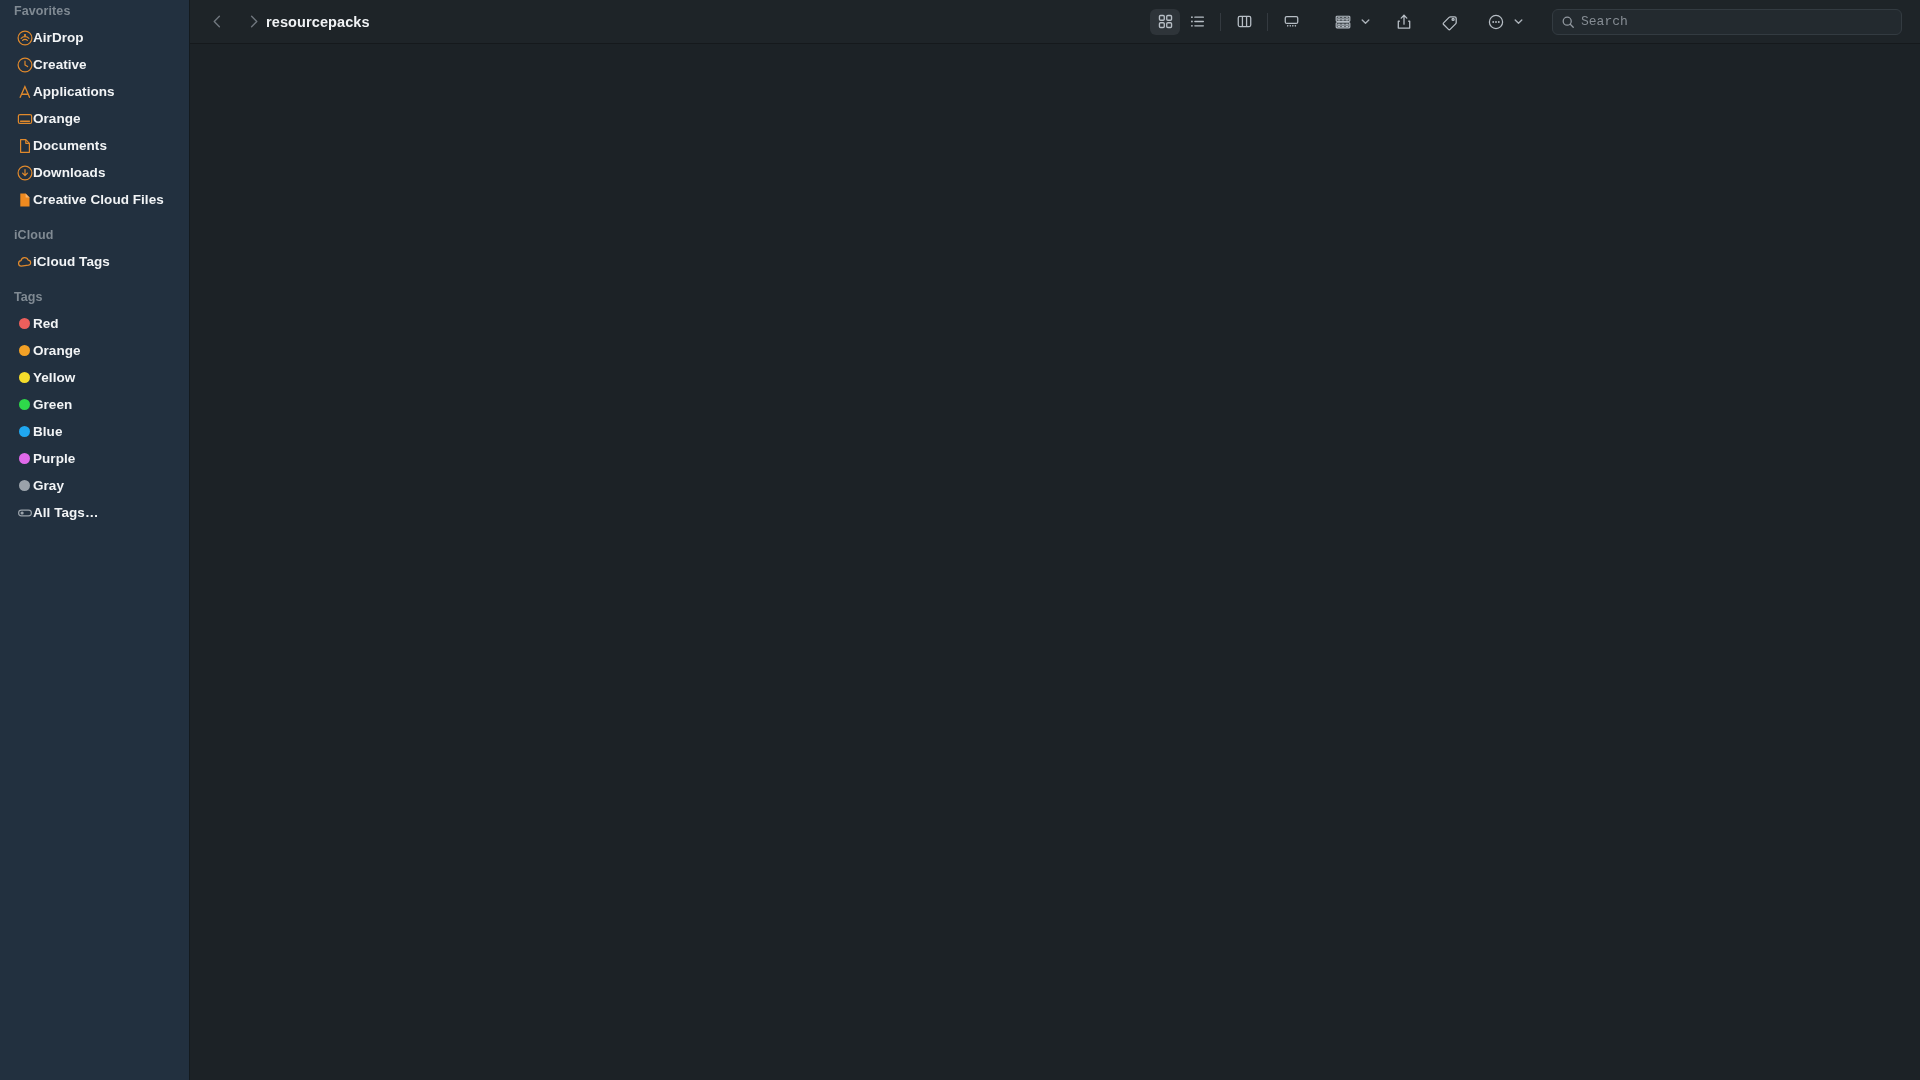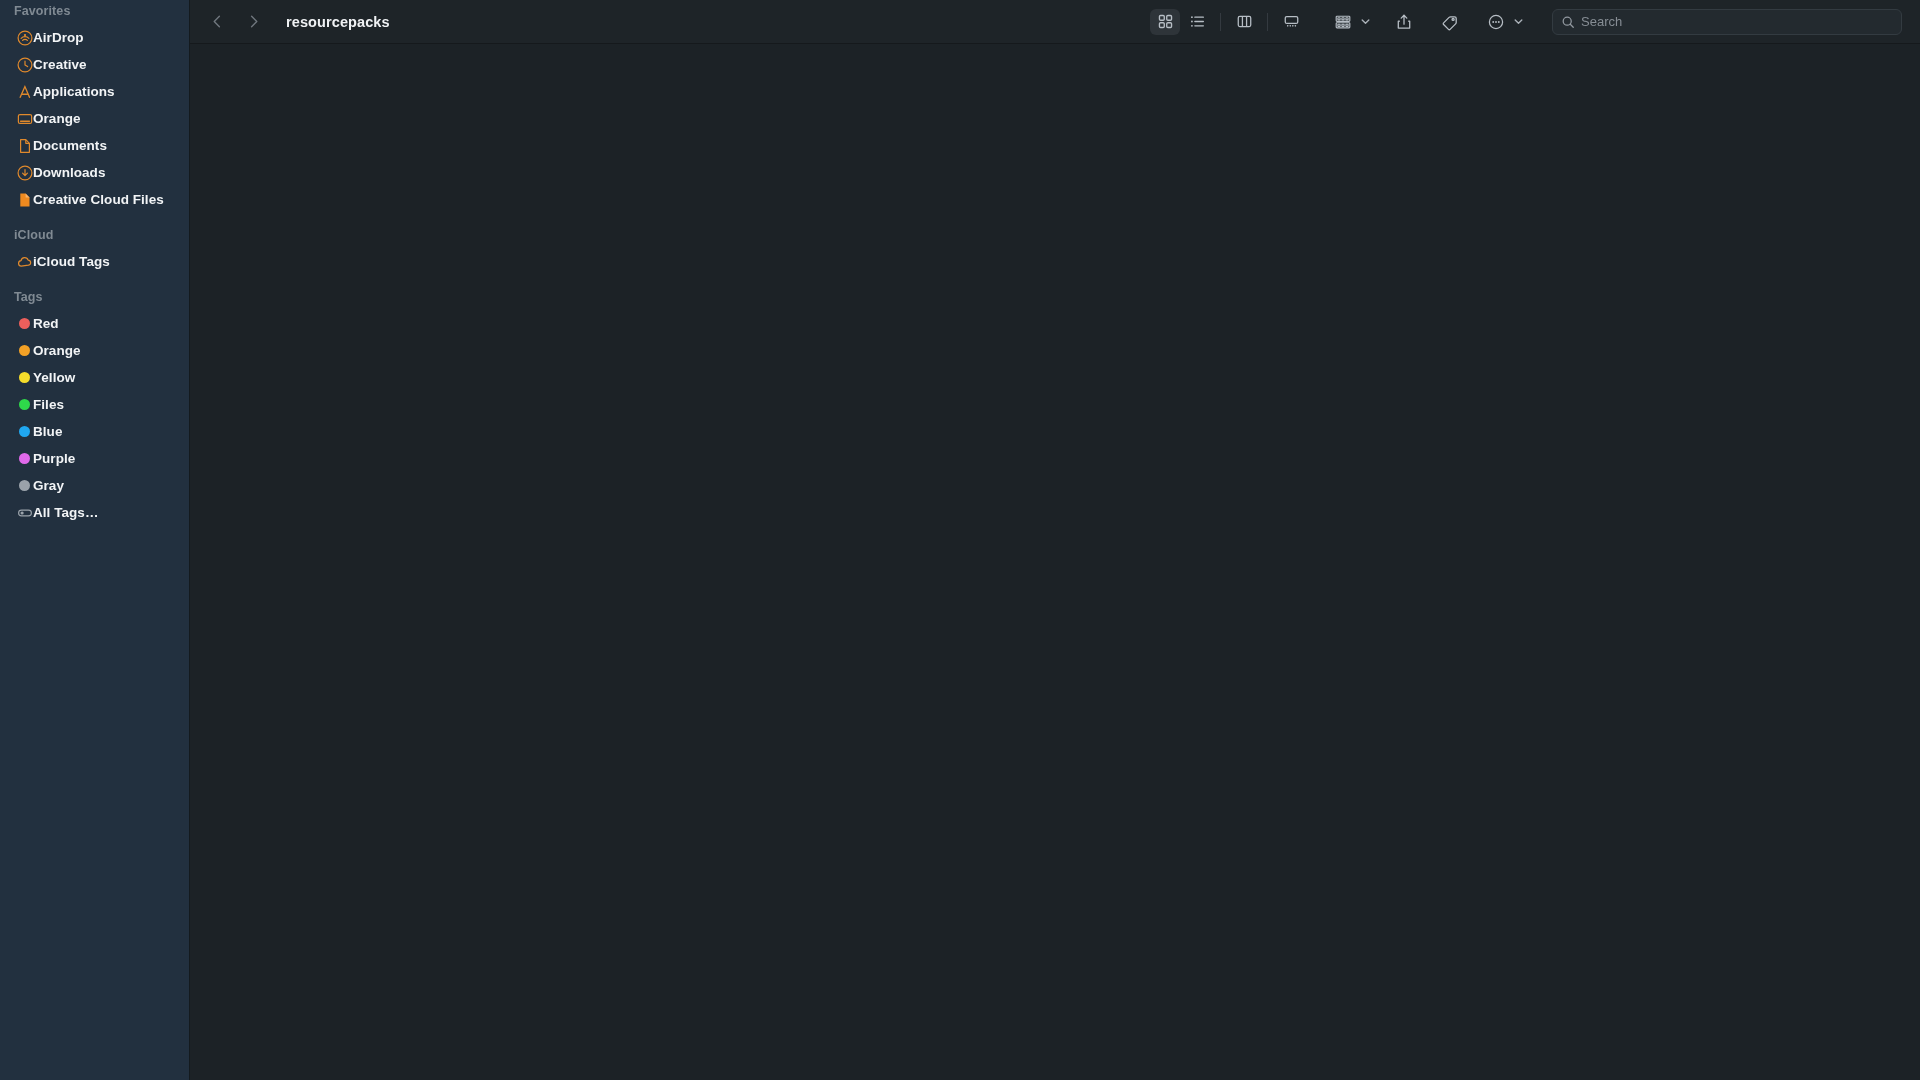--- a/index.html
+++ b/index.html
@@ -95,21 +95,20 @@
     width: 26px; height: 26px;
     display: flex; align-items: center; justify-content: center;
     color: #70777e;
     cursor: default;
     border-radius: 5px;
   }
   .win-title {
     font-size: 14.5px;
     font-weight: 700;
     color: #f0f2f4;
-    margin-left: 20px;
     letter-spacing: 0.1px;
     white-space: nowrap;
   }
   .tb-right {
     margin-left: auto;
     display: flex;
     align-items: center;
     height: 44px;
     padding-right: 18px;
     gap: 0;
@@ -152,21 +151,21 @@
     padding: 0 8px;
     gap: 6px;
   }
   .search-icon { color: #9299a0; display: flex; align-items: center; }
   .search-input {
     background: transparent;
     border: none;
     outline: none;
     color: #e4e7ea;
     font-size: 13px;
-    font-family: Liberation Sans, sans-serif;
+    font-family: Liberation Mono, monospace;
     font-weight: 400;
     width: 100%;
     padding: 0;
   }
   .search-input::placeholder { color: #868d94; opacity: 1; }
 
   .content-area {
     flex: 1 1 auto;
     background: #1c2226;
     position: relative;
@@ -286,21 +285,21 @@
       <div class="sb-item">
         <span class="sb-icon">
             <span class="tag-dot" style="background:#f5dc2b"></span>
           </span>
         <span class="sb-label">Yellow</span>
       </div>
       <div class="sb-item">
         <span class="sb-icon">
             <span class="tag-dot" style="background:#2ed94a"></span>
           </span>
-        <span class="sb-label">Files</span>
+        <span class="sb-label">Green</span>
       </div>
       <div class="sb-item">
         <span class="sb-icon">
             <span class="tag-dot" style="background:#20a7f0"></span>
           </span>
         <span class="sb-label">Blue</span>
       </div>
       <div class="sb-item">
         <span class="sb-icon">
             <span class="tag-dot" style="background:#e069ea"></span>

